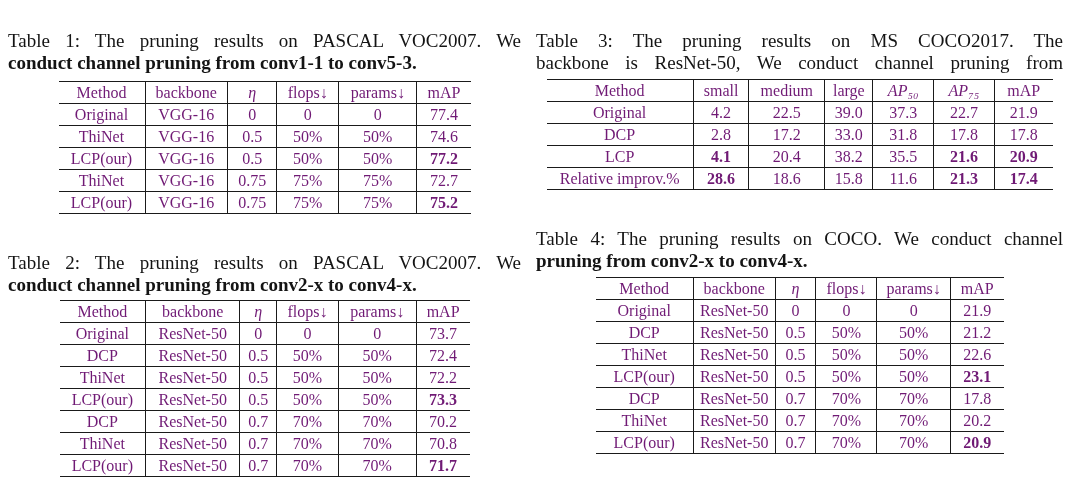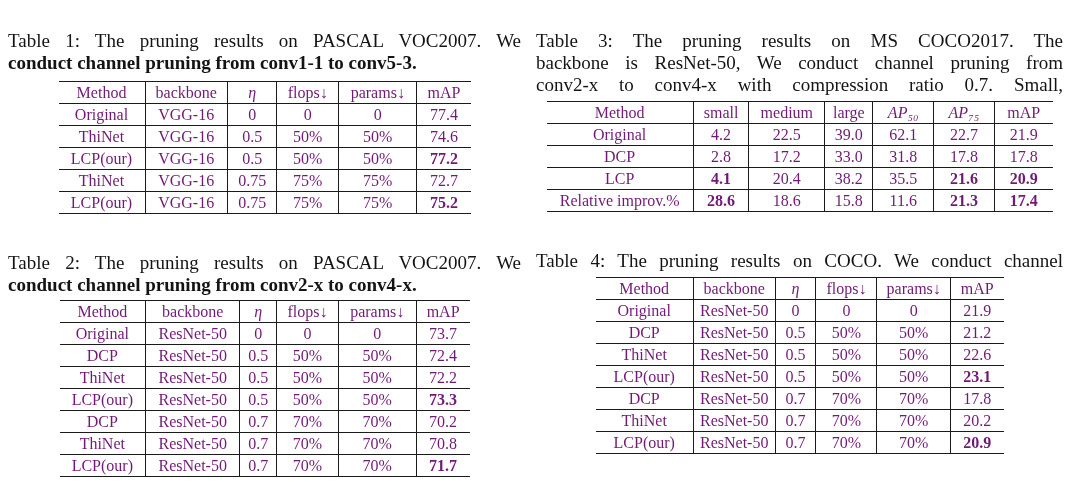--- a/index.html
+++ b/index.html
@@ -180,21 +180,20 @@
             <td class="b">71.7</td>
           </tr>
         </tbody>
     </table>
   </div>
 
   <div class="col col-right">
     <div class="caption" id="cap3">
         <div class="cap-line">Table 3: The pruning results on MS COCO2017. The</div>
         <div class="cap-line">backbone is ResNet-50, We conduct channel pruning from</div>
-        <div class="cap-line">conv2-x to conv4-x with compression ratio 0.7. Small,</div>
       </div>
     <table id="t3">
       <colgroup>
         <col style="width:29%">
           <col style="width:11%">
           <col style="width:15%">
         <col style="width:9.5%">
           <col style="width:12%">
           <col style="width:12%">
           <col style="width:11.5%">
@@ -209,21 +208,21 @@
             <th class="it">AP₇₅</th>
             <th>mAP</th>
           </tr>
         </thead>
       <tbody>
           <tr>
             <td>Original</td>
             <td>4.2</td>
             <td>22.5</td>
             <td>39.0</td>
-            <td>62.1</td>
+            <td>37.3</td>
             <td>22.7</td>
             <td>21.9</td>
           </tr>
           <tr>
             <td>DCP</td>
             <td>2.8</td>
             <td>17.2</td>
             <td>33.0</td>
             <td>31.8</td>
             <td>17.8</td>
@@ -245,20 +244,21 @@
             <td>15.8</td>
             <td>11.6</td>
             <td class="b">21.3</td>
             <td class="b">17.4</td>
           </tr>
         </tbody>
     </table>
 
     <div class="caption" id="cap4">
         <div class="cap-line">Table 4: The pruning results on COCO. We conduct channel</div>
+        <div class="cap-line cap-last">pruning from conv2-x to conv4-x.</div>
       </div>
     <table id="t4">
       <colgroup>
         <col style="width:24%">
           <col style="width:20%">
           <col style="width:10%">
         <col style="width:15%">
           <col style="width:18%">
           <col style="width:13%">
       </colgroup>

